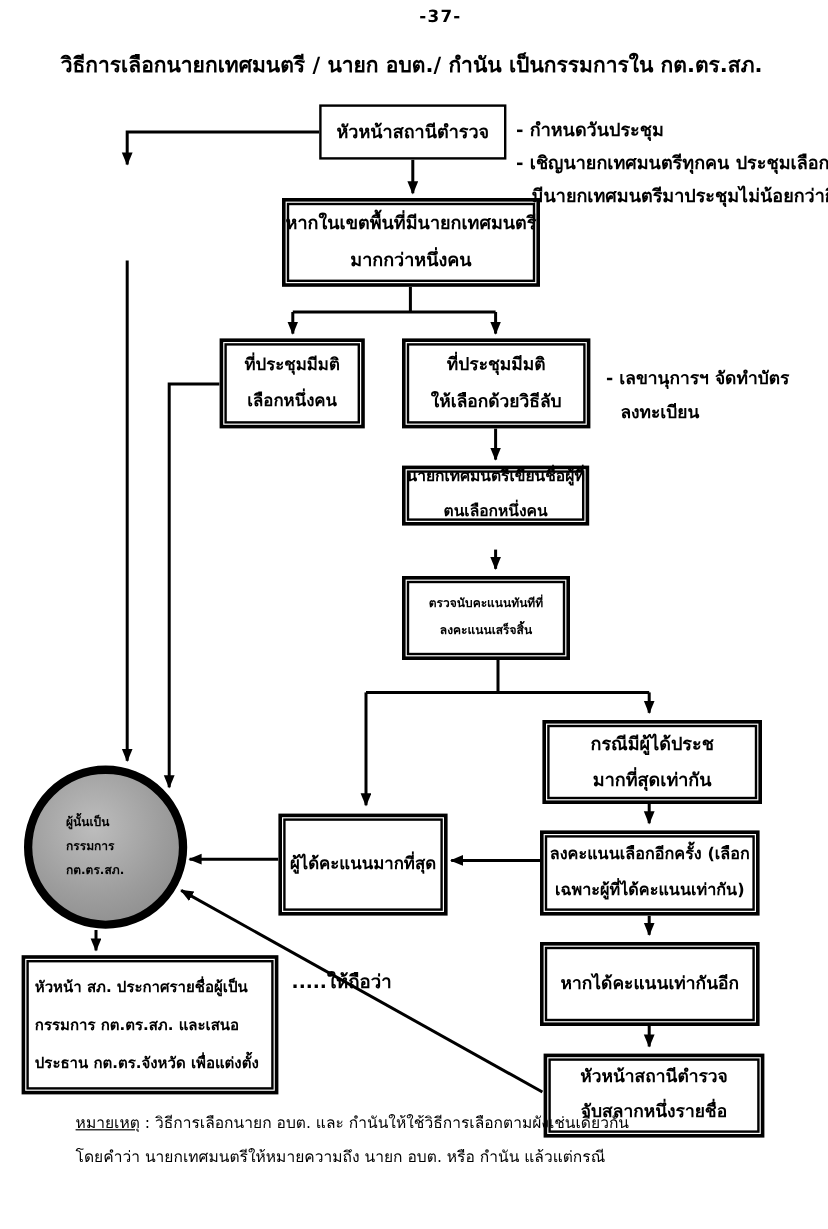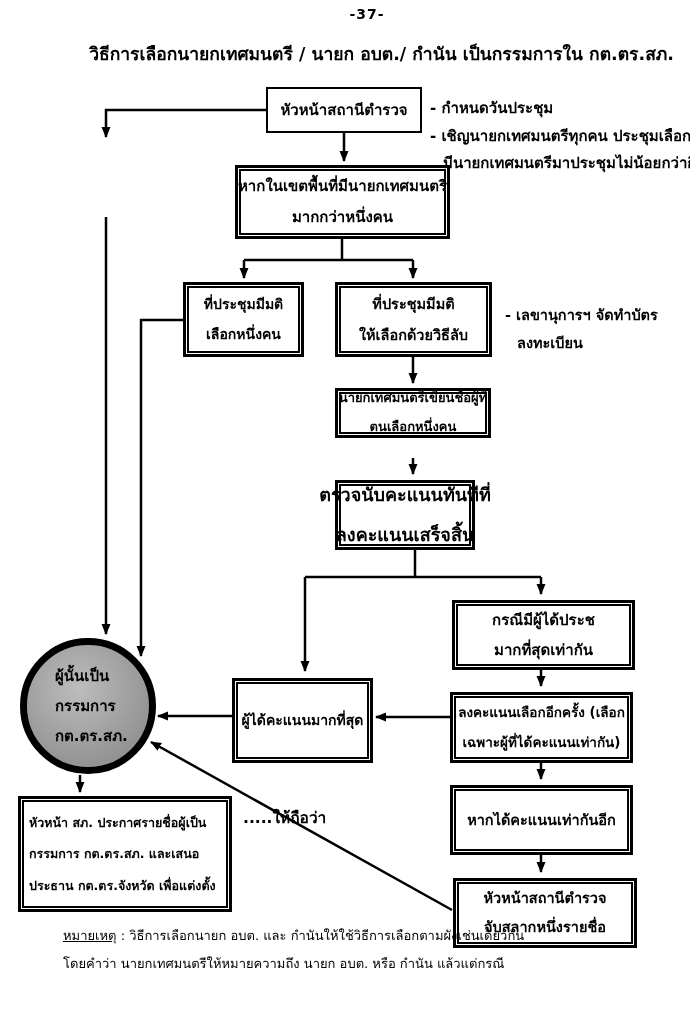--- a/index.html
+++ b/index.html
@@ -10,22 +10,22 @@
     color:#000;
     position:relative;
     overflow:hidden;
   }
   #page{position:absolute;left:0;top:0;width:690px;height:1024px;}
   .pageno{
     position:absolute;left:0;right:0;top:6px;
     text-align:center;font-size:14px;font-weight:bold;letter-spacing:1px;margin-left:44px;
   }
   .title{
-    position:absolute;left:0;right:16px;top:40px;
-    text-align:right;font-size:17.5px;font-weight:bold;
+    position:absolute;left:0;right:4px;top:40px;
+    text-align:center;font-size:17.5px;font-weight:bold;
   }
   svg.connectors{
     position:absolute;left:0;top:0;z-index:1;
   }
   svg.connectors path{stroke:#000;stroke-width:2.5;fill:none;}
   .node{
     position:absolute;z-index:2;box-sizing:border-box;
     background:#fff;border:3px solid #000;
     display:flex;flex-direction:column;justify-content:center;align-items:center;
     text-align:center;font-weight:bold;font-size:15px;line-height:2.1;
@@ -33,21 +33,21 @@
   .node.dbl::after{
     content:"";position:absolute;inset:1px;border:2px solid #000;pointer-events:none;
   }
   .node.single{border:2px solid #000;}
   .node span{position:relative;z-index:3;white-space:nowrap;}
   .circle{
     position:absolute;left:20px;top:638px;width:136px;height:136px;z-index:2;
     box-sizing:border-box;border:7px solid #000;border-radius:50%;
     background:radial-gradient(circle at 42% 36%, #bdbdbd 0%, #9d9d9d 55%, #868686 100%);
     display:flex;flex-direction:column;justify-content:center;align-items:flex-start;
-    padding-left:28px;font-weight:bold;font-size:15px;line-height:2.0;
+    padding-left:28px;font-weight:bold;font-size:10px;line-height:2.0;
   }
   .sidenote{
     position:absolute;z-index:2;font-weight:bold;font-size:15px;white-space:nowrap;
   }
   .regard{
     position:absolute;z-index:2;font-weight:bold;font-size:15.5px;white-space:nowrap;
   }
   .footnote{
     position:absolute;z-index:2;font-weight:normal;font-size:13px;white-space:nowrap;margin-left:48px;
   }
@@ -106,21 +106,21 @@
   <div class="node dbl" style="left:335px;top:282px;width:157px;height:75px;font-size:14.5px">
     <span>ที่ประชุมมีมติ</span>
     <span>ให้เลือกด้วยวิธีลับ</span>
   </div>
 
   <div class="node dbl" style="left:335px;top:388px;width:156px;height:50px;font-size:13px;line-height:2.2">
     <span>นายกเทศมนตรีเขียนชื่อผู้ที่</span>
     <span>ตนเลือกหนึ่งคน</span>
   </div>
 
-  <div class="node dbl" style="left:335px;top:480px;width:140px;height:70px;font-size:18px;line-height:2.2">
+  <div class="node dbl" style="left:335px;top:480px;width:140px;height:70px;font-size:10px;line-height:2.2">
     <span>ตรวจนับคะแนนทันทีที่</span>
     <span>ลงคะแนนเสร็จสิ้น</span>
   </div>
 
   <div class="node dbl" style="left:452px;top:600px;width:183px;height:70px;line-height:2.0">
     <span>กรณีมีผู้ได้ประช</span>
     <span>มากที่สุดเท่ากัน</span>
   </div>
 
   <div class="node dbl" style="left:450px;top:692px;width:183px;height:71px;font-size:13.5px;line-height:2.2">

